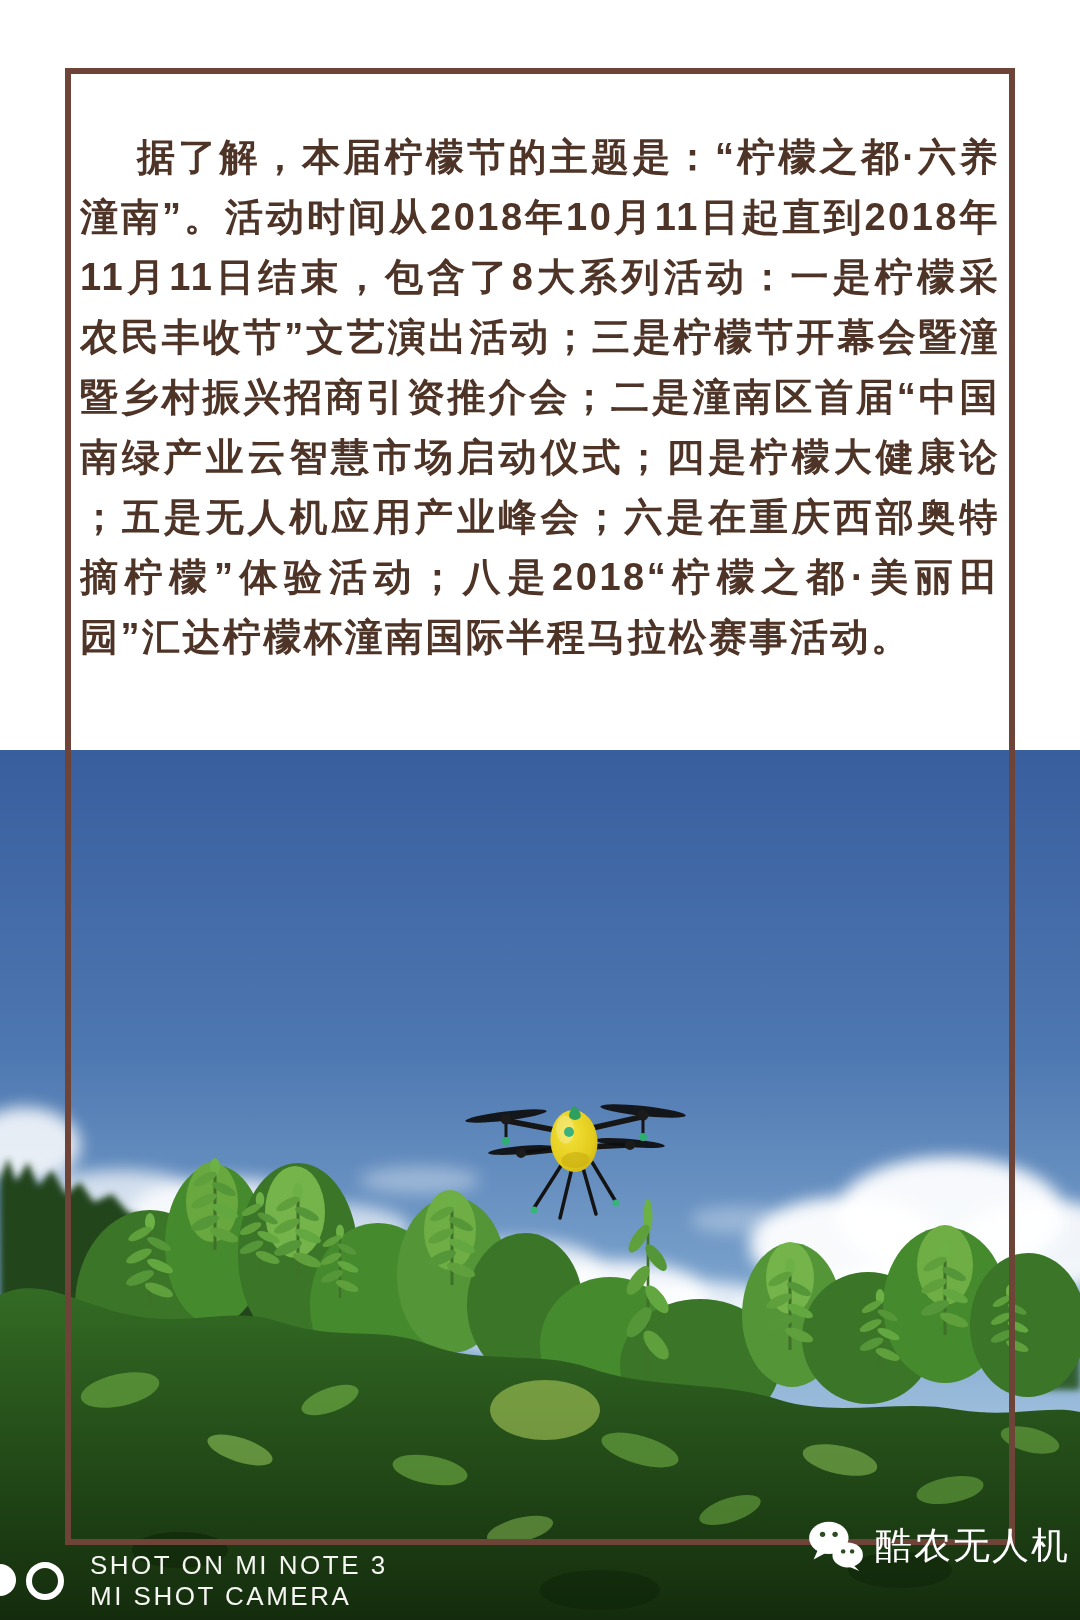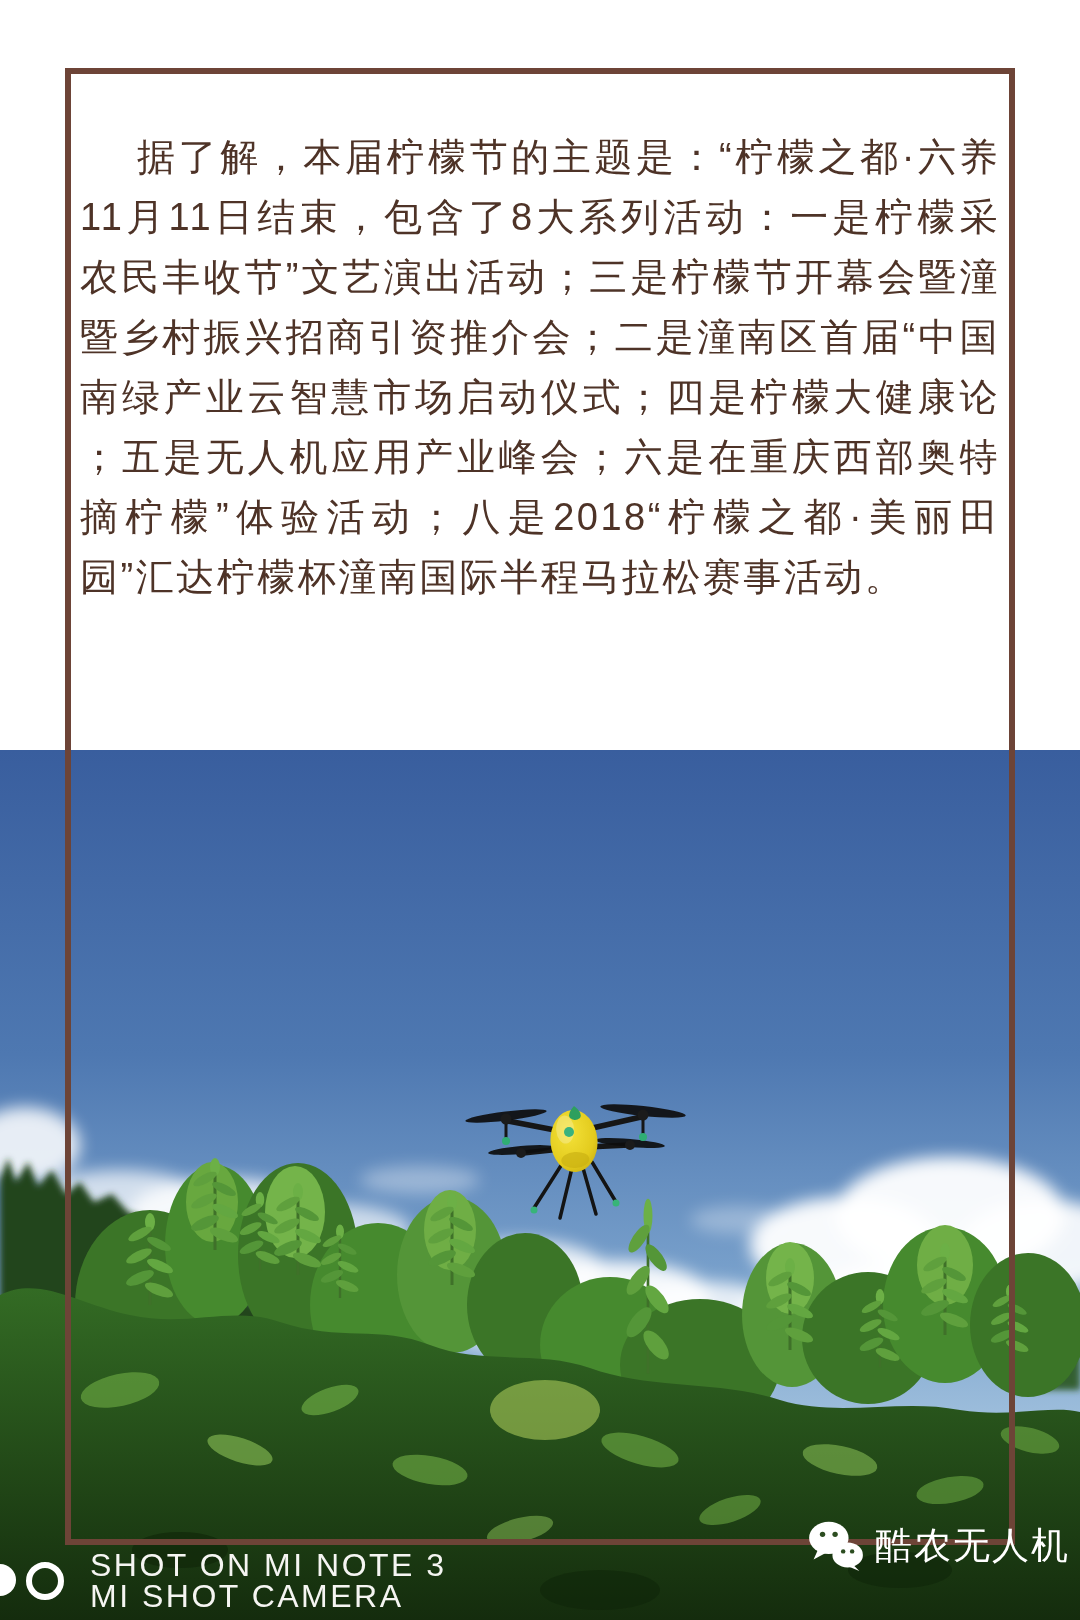--- a/index.html
+++ b/index.html
@@ -6,32 +6,32 @@
   .page{position:relative;width:1080px;height:1620px;background:#ffffff;overflow:hidden;
         font-family:"Liberation Sans","DejaVu Sans",sans-serif;}
   
   .photo{position:absolute;left:0;top:750px;width:1080px;height:870px;z-index:1;}
   .photo svg{display:block;}
   
   .frame{position:absolute;left:65px;top:68px;width:950px;height:1477px;
          border:6px solid #6d4437;box-sizing:border-box;z-index:2;}
   
   .article{position:absolute;left:80px;top:127px;width:920px;z-index:3;
-           color:#4e3327;font-size:38px;line-height:60px;font-weight:normal;
+           color:#4e3327;font-size:38px;line-height:60px;font-weight:bold;
            letter-spacing:2.5px;}
   .article .line{text-align:justify;text-align-last:justify;height:60px;overflow:hidden;}
   .article .line:first-child{text-indent:1.5em;}
   .article .line:last-child{text-align-last:left;}
   
   .wm-left{position:absolute;left:0;top:1550px;z-index:4;display:flex;align-items:center;
            color:#f5f5f2;}
   .cam-dot{position:absolute;left:-16px;top:14px;width:32px;height:32px;border-radius:50%;
            background:#ffffff;}
   .cam-ring{margin-left:26px;width:26px;height:26px;border:6px solid #ffffff;border-radius:50%;}
-  .wm-left-text{margin-left:26px;font-size:32px;line-height:31px;letter-spacing:2.5px;
+  .wm-left-text{margin-left:26px;font-size:26px;line-height:31px;letter-spacing:2.5px;
                 font-family:"Liberation Sans",sans-serif;}
   .wm-right{position:absolute;right:10px;top:1520px;z-index:4;display:flex;align-items:center;
             color:#ffffff;}
   .wm-right-label{font-size:37px;letter-spacing:2px;margin-left:10px;
                   font-family:"Liberation Sans","DejaVu Sans",sans-serif;}
 </style>
 </head>
 <body>
 
 <div class="page">
@@ -193,20 +193,21 @@
         <path d="M574,356 q-7,8 -4,12 q5,4 10,0 q3,-5 -6,-12 Z" fill="#2d9f5e"></path>
         <circle cx="569" cy="382" r="5" fill="#39b27e"></circle>
       </g>
     </svg>
   </div>
 
   <div class="frame"></div>
 
   <div class="article">
     <div class="line">据了解，本届柠檬节的主题是：“柠檬之都·六养</div>
+    <div class="line">潼南”。活动时间从2018年10月11日起直到2018年</div>
     <div class="line">11月11日结束，包含了8大系列活动：一是柠檬采购</div>
     <div class="line">农民丰收节”文艺演出活动；三是柠檬节开幕会暨潼</div>
     <div class="line">暨乡村振兴招商引资推介会；二是潼南区首届“中国</div>
     <div class="line">南绿产业云智慧市场启动仪式；四是柠檬大健康论坛</div>
     <div class="line">；五是无人机应用产业峰会；六是在重庆西部奥特莱</div>
     <div class="line">摘柠檬”体验活动；八是2018“柠檬之都·美丽田</div>
     <div class="line">园”汇达柠檬杯潼南国际半程马拉松赛事活动。</div>
   </div>
 
   <div class="wm-left">

